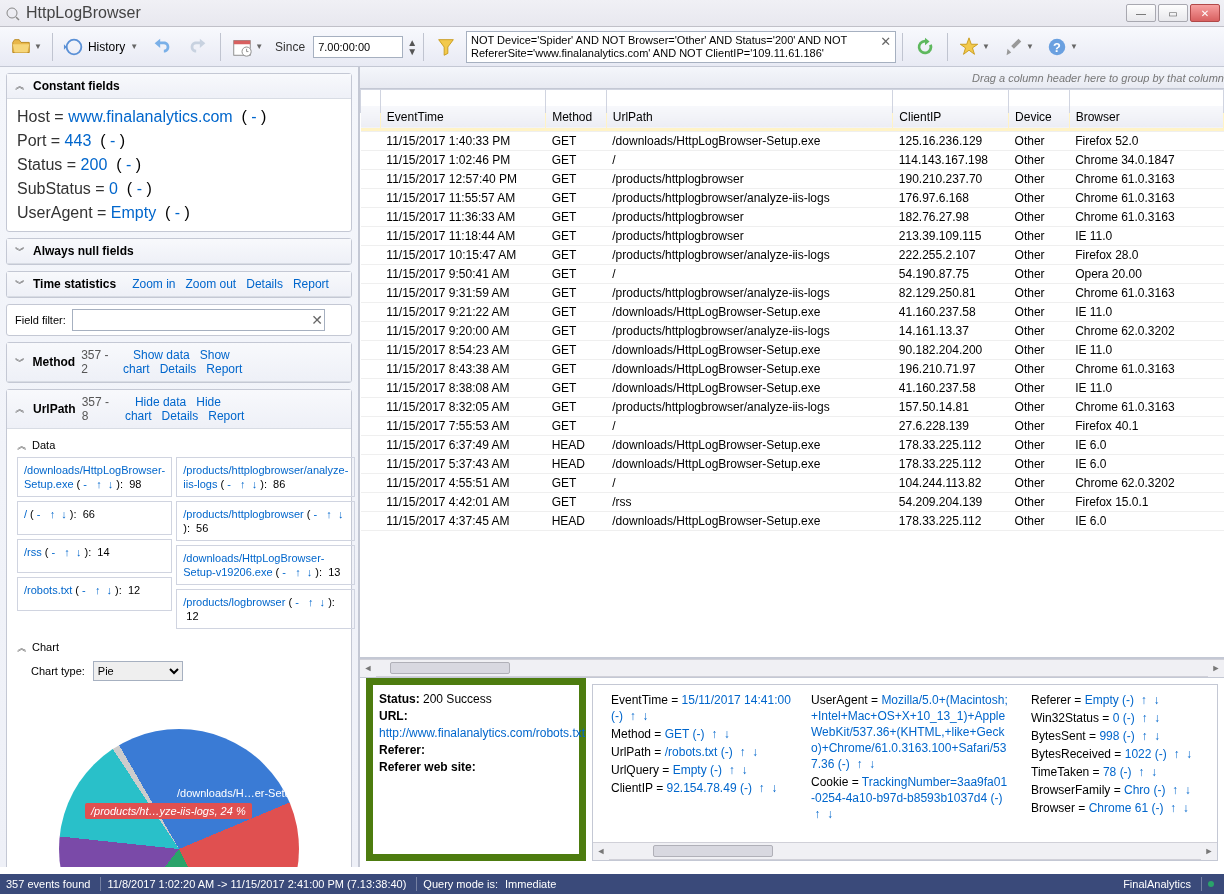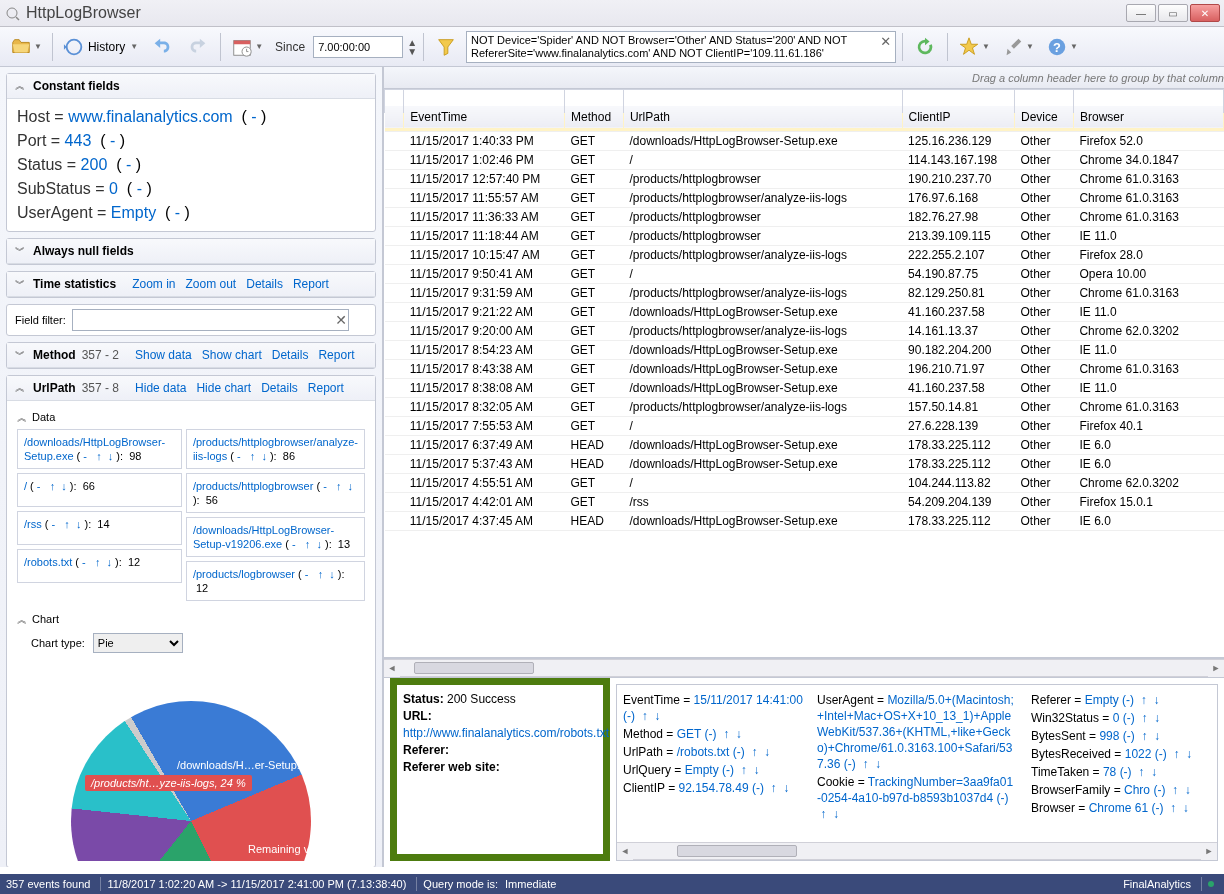--- a/index.html
+++ b/index.html
@@ -73,21 +73,21 @@
 .hscroll { height: 18px; background: #f0f0f4; border-top: 1px solid #d0d0d8; border-bottom: 1px solid #d0d0d8; position: relative; }
 .hscroll .thumb { position: absolute; top: 2px; left: 30px; width: 120px; height: 12px; background: #d8d8e0; border: 1px solid #b0b0b8; border-radius: 2px; }
 .hscroll .arr { position: absolute; top: 0; width: 16px; height: 17px; background: #f0f0f4; text-align: center; font-size: 9px; line-height: 17px; color: #777; }
 .hscroll .arr.l { left: 0; }
 .hscroll .arr.r { right: 0; }
 
 
 .details { display: flex; height: 190px; border-top: 1px solid #c4c8d4; }
 .det-left { width: 220px; border: 7px solid #4d7c0f; margin: 0 3px 6px 6px; padding: 6px; background: #fff; font-size: 12px; line-height: 17px; }
 .det-right { flex: 1; border: 1px solid #c4c8d4; margin: 6px 6px 6px 3px; padding: 6px; background: #fff; font-size: 12px; overflow: auto; position: relative; }
-.det-grid { display: flex; gap: 14px; }
+.det-grid { display: flex; gap: 20px; margin-left: 12px; }
 .det-col { min-width: 180px; }
 .det-row { padding: 1px 0; line-height: 16px; }
 
 
 .status { height: 20px; background: #3a4a7a; color: #fff; display: flex; align-items: center; font-size: 11px; padding: 0 6px; position: absolute; bottom: 0; left: 0; right: 0; }
 .status span { margin-right: 4px; }
 .status .spacer { flex: 1; }
 .status .sep { width: 1px; height: 14px; background: rgba(255,255,255,0.3); margin: 0 6px; }
 
 .sub-chev { display:inline-block; width:12px; font-size:10px; color:#555; }
@@ -365,21 +365,21 @@
               <td>Other</td>
               <td>Firefox 28.0</td>
             </tr>
             <tr>
               <td class="row-ind"></td>
               <td>11/15/2017 9:50:41 AM</td>
               <td>GET</td>
               <td>/</td>
               <td>54.190.87.75</td>
               <td>Other</td>
-              <td>Opera 10.00</td>
+              <td>Opera 20.00</td>
             </tr>
             <tr>
               <td class="row-ind"></td>
               <td>11/15/2017 9:31:59 AM</td>
               <td>GET</td>
               <td>/products/httplogbrowser/analyze-iis-logs</td>
               <td>82.129.250.81</td>
               <td>Other</td>
               <td>Chrome 61.0.3163</td>
             </tr>

